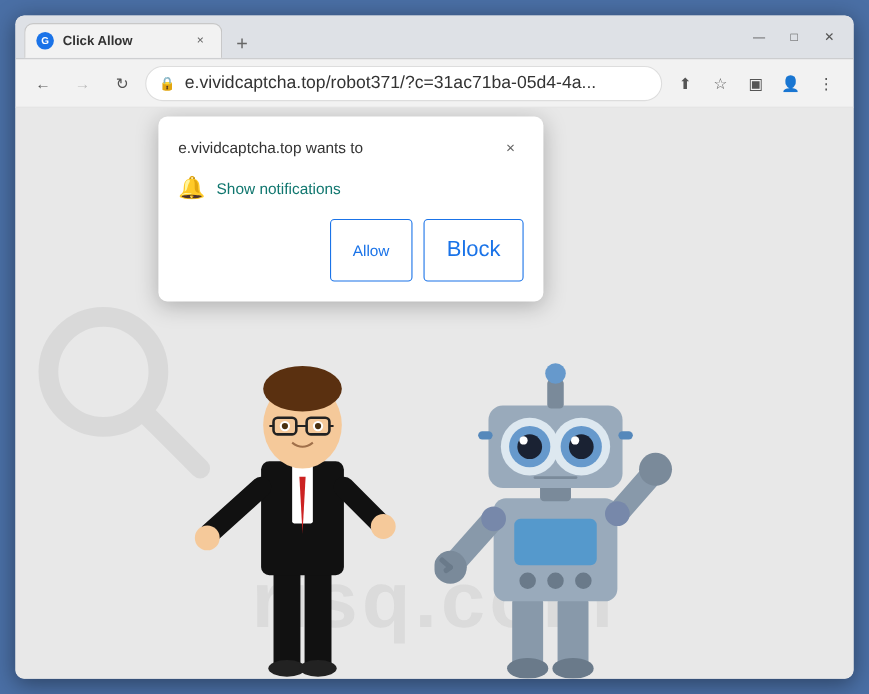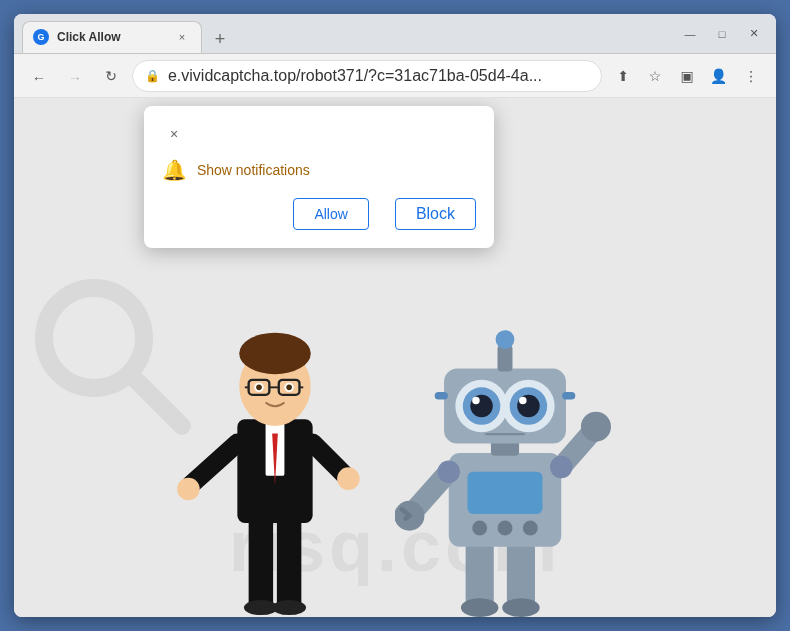--- a/index.html
+++ b/index.html
@@ -243,44 +243,44 @@
       align-items: center;
       gap: 10px;
       margin-bottom: 16px;
     }
     .bell-icon {
       font-size: 20px;
       color: #444;
     }
     .notification-text {
       font-size: 14px;
-      color: #a16207;
+      color: #0f766e;
     }
     .popup-buttons {
       display: flex;
       justify-content: flex-end;
-      gap: 26px;
+      gap: 10px;
     }
     .btn-allow {
       padding: 6px 20px;
       background: #fff;
       border: 1px solid #1a73e8;
       border-radius: 4px;
       color: #1a73e8;
       font-size: 14px;
       cursor: pointer;
       font-family: inherit;
     }
     .btn-block {
-      padding: 6px 20px;
+      padding: 16px 20px;
       background: #fff;
       border: 1px solid #1a73e8;
       border-radius: 4px;
       color: #1a73e8;
-      font-size: 16px;
+      font-size: 20px;
       cursor: pointer;
       font-family: inherit;
     }
     
     .illustration {
       display: flex;
       align-items: flex-end;
       justify-content: center;
       position: absolute;
       bottom: 0;
@@ -346,20 +346,21 @@
 
       <svg class="magnifier-watermark" viewBox="0 0 160 160" xmlns="http://www.w3.org/2000/svg">
         <circle cx="60" cy="60" r="50" fill="none" stroke="#888" stroke-width="18"></circle>
         <line x1="100" y1="100" x2="148" y2="148" stroke="#888" stroke-width="18" stroke-linecap="round"></line>
       </svg>
 
       <div class="watermark">risq.com</div>
 
       <div class="notification-popup">
         <div class="popup-header">
+          <span class="popup-title">e.vividcaptcha.top wants to</span>
           <div class="popup-close">×</div>
         </div>
         <div class="popup-notification-row">
           <span class="bell-icon">🔔</span>
           <span class="notification-text">Show notifications</span>
         </div>
         <div class="popup-buttons">
           <button class="btn-allow">Allow</button>
           <button class="btn-block">Block</button>
         </div>

